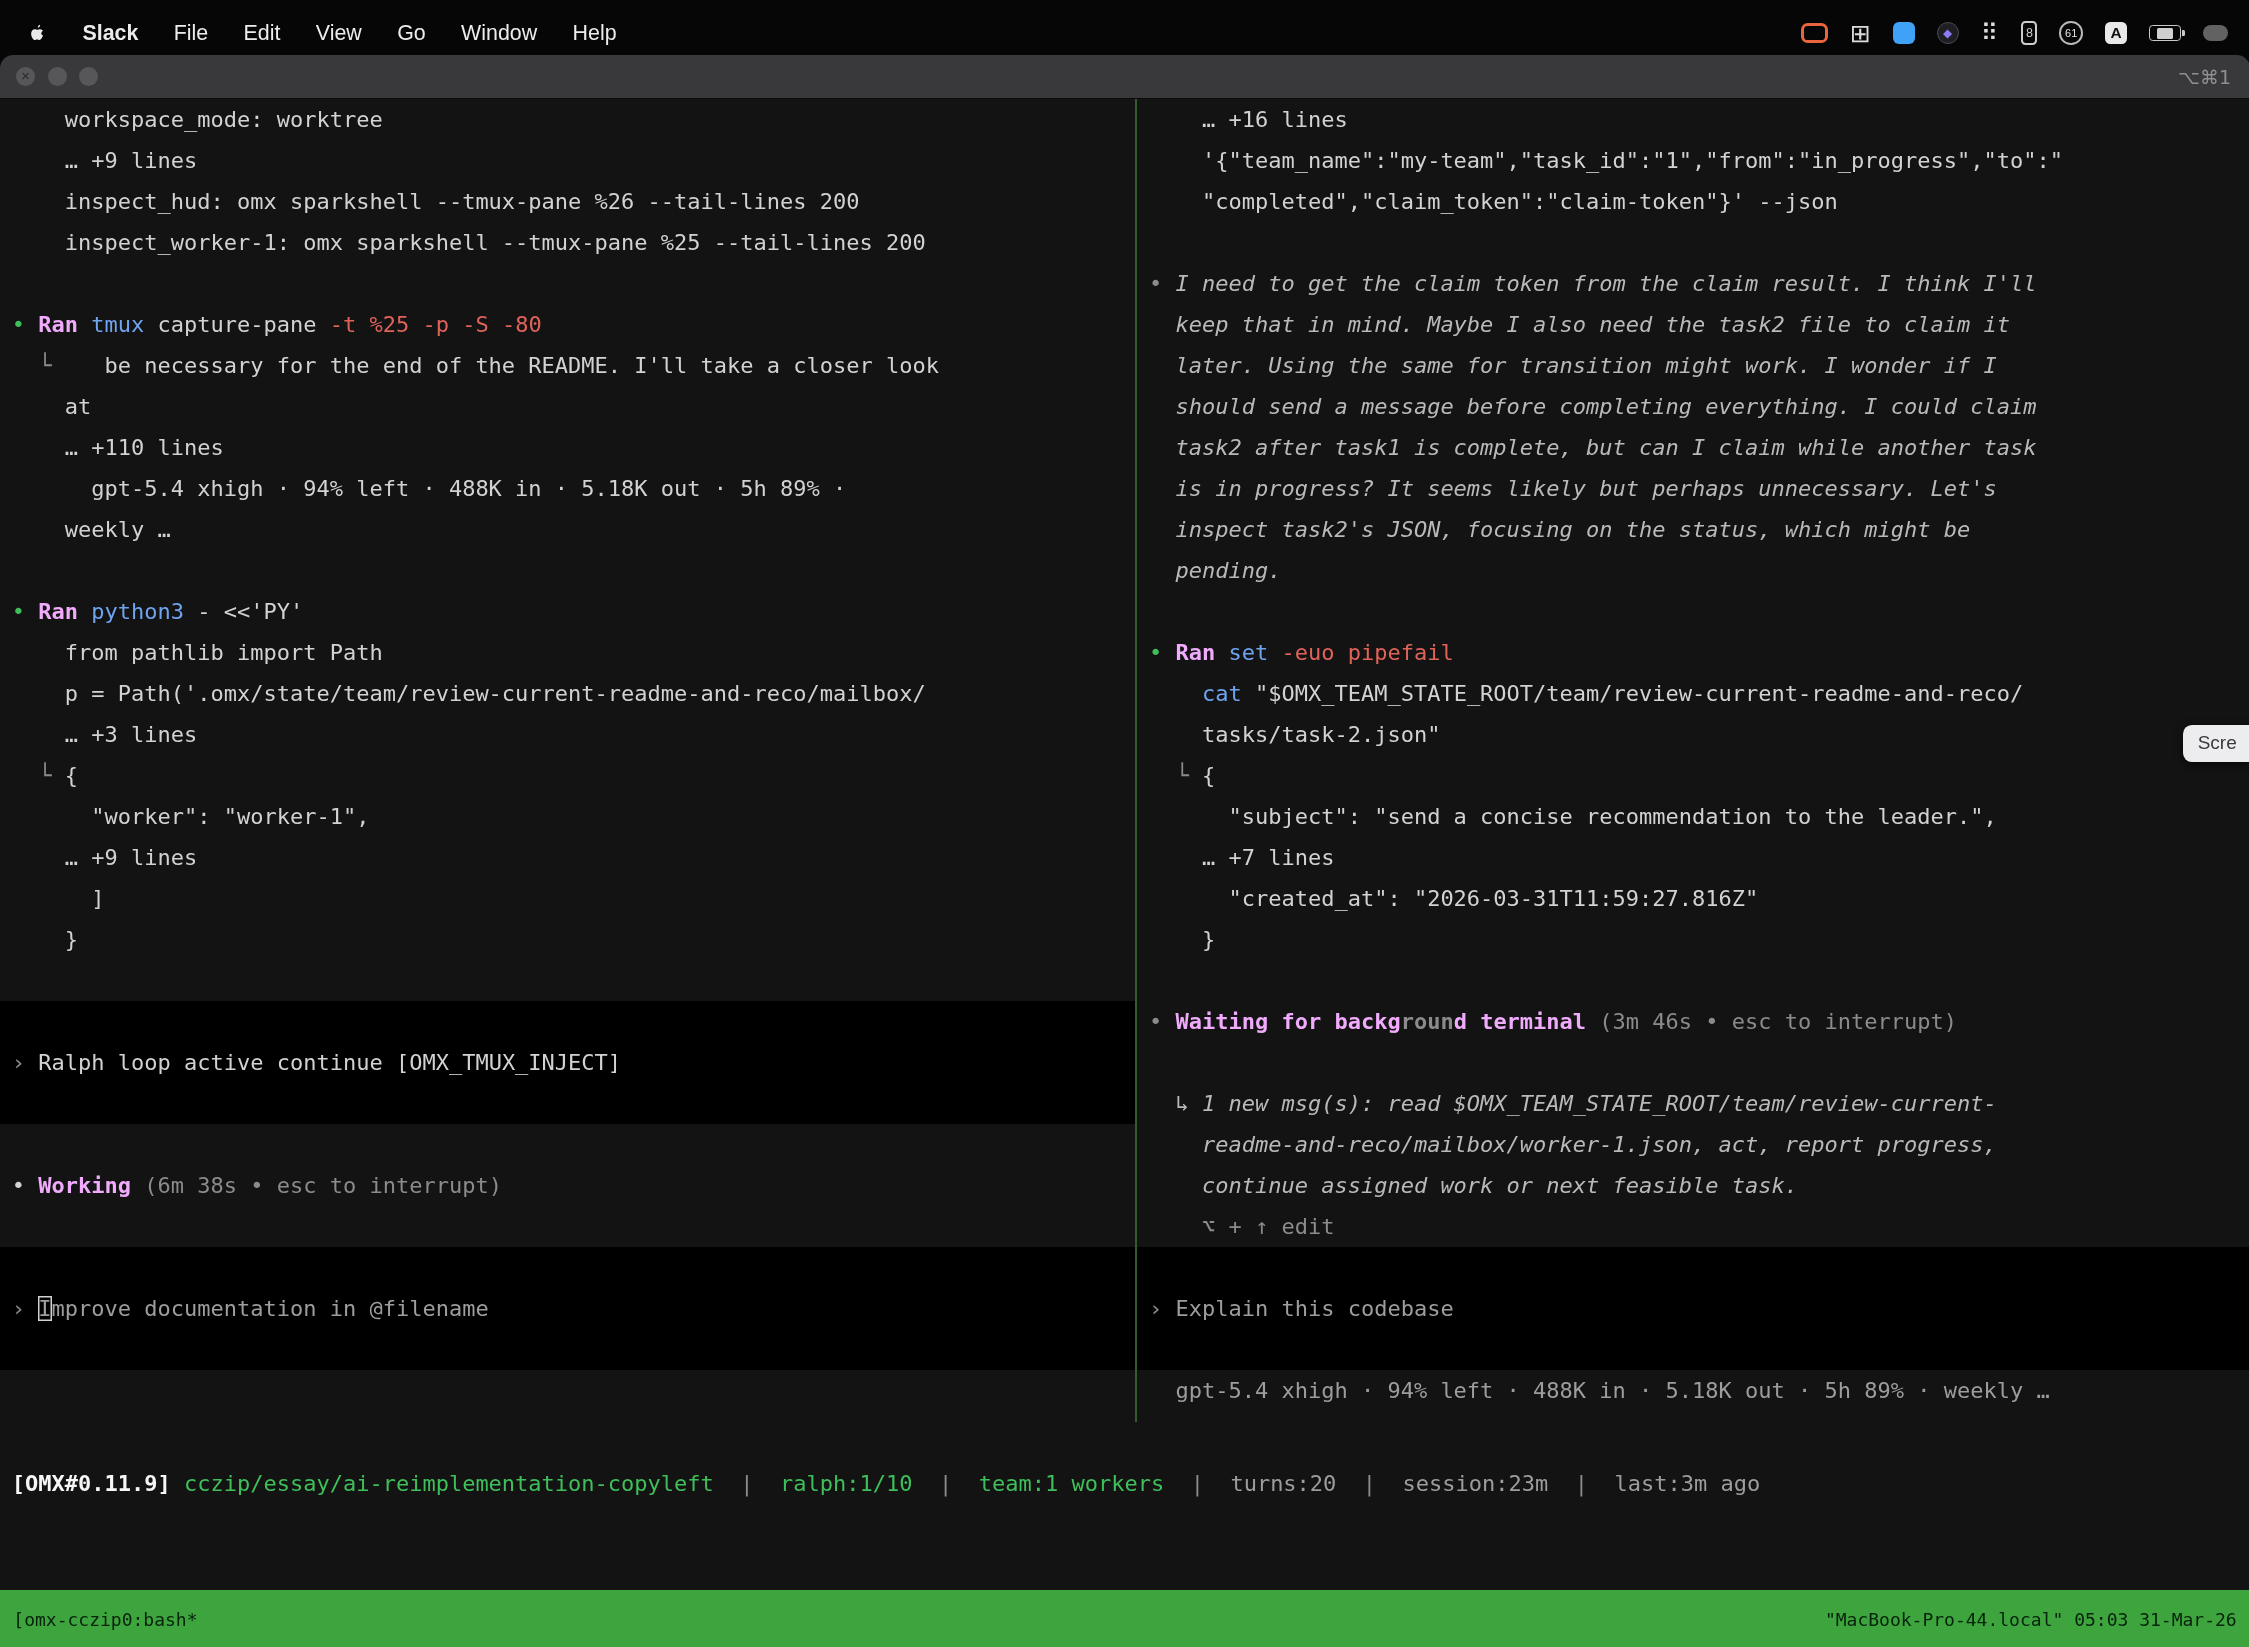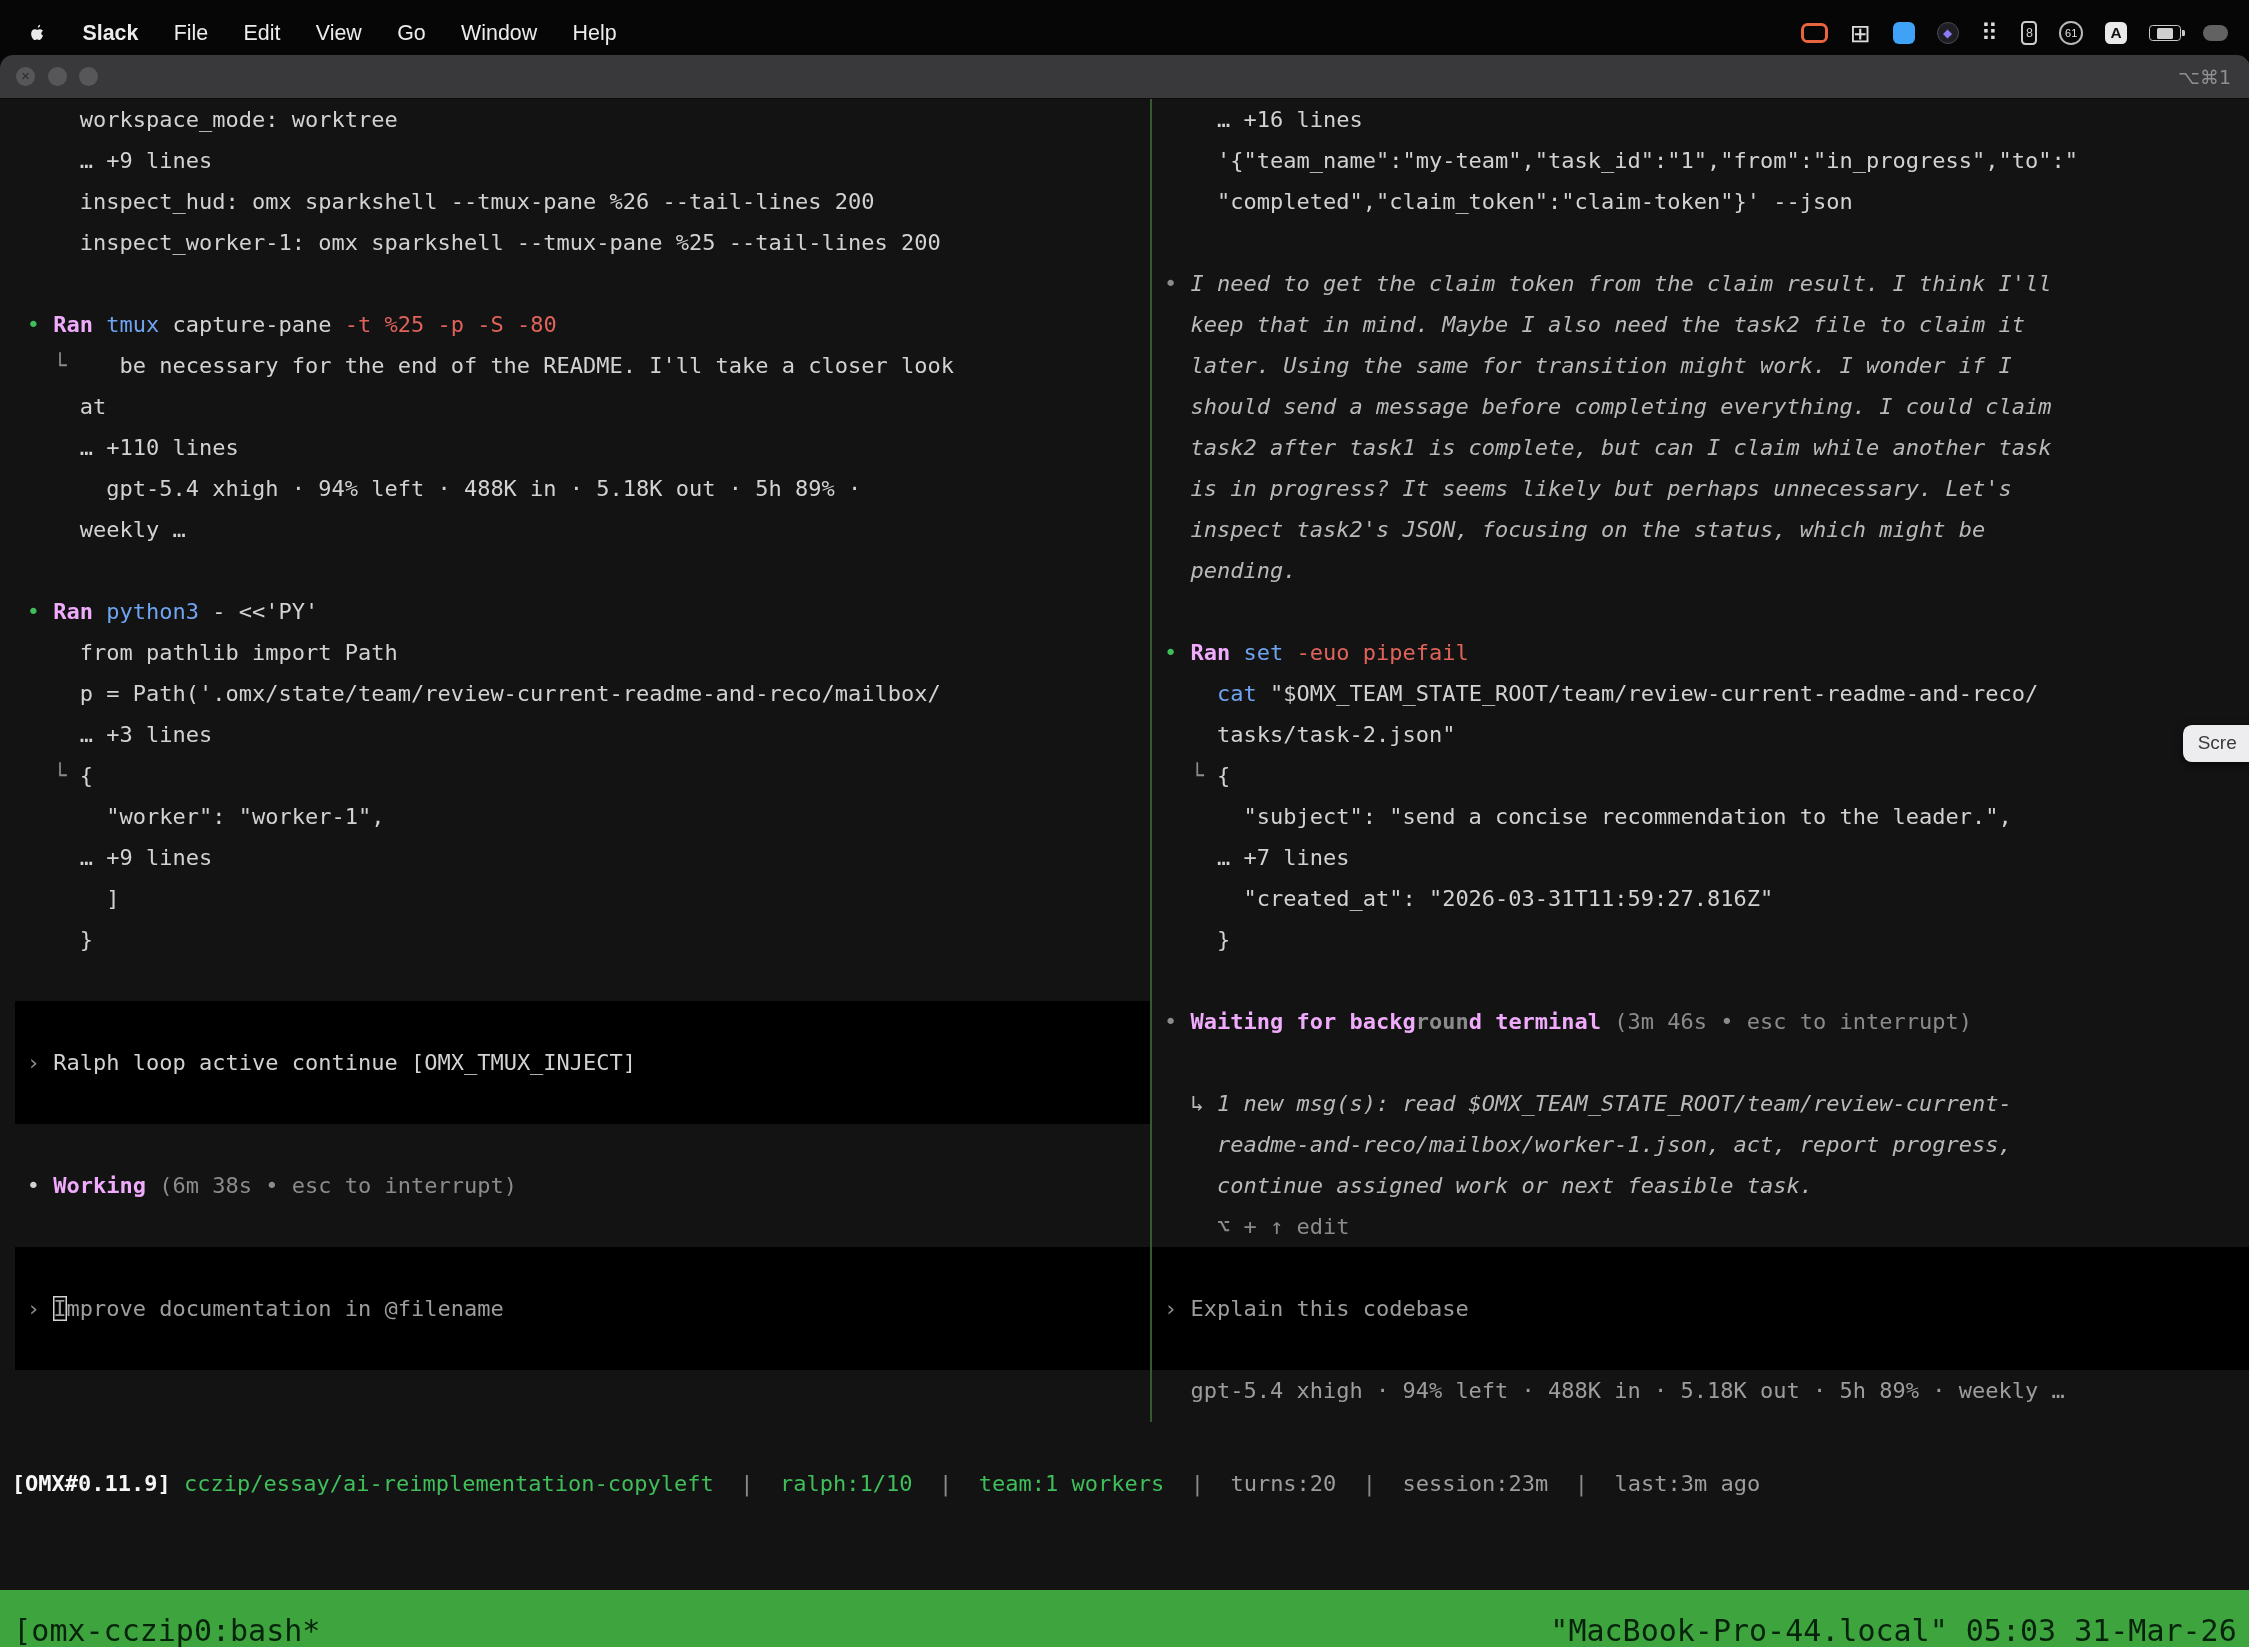--- a/index.html
+++ b/index.html
@@ -43,42 +43,42 @@
     display:flex; align-items:center; justify-content:center; color:#2c2c2e; font-size:14.8px; line-height:1; }
   .title { position:absolute; left:0; right:0; text-align:center; color:#bdbdbd; font-size:20px; }
   .hint { margin-left:auto; padding-right:19px; color:#8f8f8f; font-size:19px; z-index:2;
     font-family:"DejaVu Sans", sans-serif; }
 
   
   .term { flex:1; display:flex; flex-direction:column;
     font-family:"DejaVu Sans Mono","DejaVu Sans",monospace; font-size:22px; line-height:41px; }
   .panes { display:flex; height:1323px; flex:0 0 auto; }
   .pane { overflow:hidden; }
-  .pane-left { width:1135px; flex:0 0 auto;margin-left:15px; }
+  .pane-left { width:1135px; flex:0 0 auto; }
   .divider { width:2.2px; background:#36592f; flex:0 0 auto; }
   .pane-right { flex:1; }
   .tline { height:41px; padding:0 11.8px; white-space:pre; overflow:hidden; }
   .tline.band { background:#000000; }
   .c-def  { color:#d2d2d2; }
   .c-dim  { color:#8b8b8b; }
   .c-mut  { color:#9d9d9d; }
   .c-bold { color:#f0abfc; font-weight:bold; }
   .c-bdim { color:#8b8b8b; font-weight:bold; }
   .c-boldw{ color:#f6f6f6; font-weight:bold; }
   .c-grn  { color:#3fbf5a; }
   .c-blue { color:#6fa4f0; }
   .c-red  { color:#e0635a; }
   .c-ital { color:#b9b9b9; font-style:italic; }
   .c-cur  { color:#9d9d9d; box-shadow:inset 0 0 0 1.5px #d2d2d2; }
   .omx-status { margin-top:41px; height:41px; padding:0 11.8px; white-space:pre; overflow:hidden; }
 
   
   .tmuxbar { position:absolute; left:0; right:0; bottom:0; height:58px; background:#3ea43e;
-    color:#06230b; font-family:"DejaVu Sans Mono","DejaVu Sans",monospace; font-size:30px;
-    display:flex; align-items:flex-end; justify-content:space-between; padding:0 13.3px; white-space:pre; }
+    color:#06230b; font-family:"DejaVu Sans Mono","DejaVu Sans",monospace; font-size:18px;
+    display:flex; align-items:center; justify-content:space-between; padding:0 13.3px; white-space:pre; }
 
   
   .screenshot-tip { position:absolute; right:0; top:725px; background:#ededef; color:#3a3a3a;
     font-size:19px; padding:7.4px 13.3px 7.4px 14.8px; border-radius:8.9px 0 0 8.9px;
     box-shadow:0 2.2px 8.9px rgba(0,0,0,.6); z-index:10; }
 </style>
 </head>
 <body>
 
 <header class="menubar">

